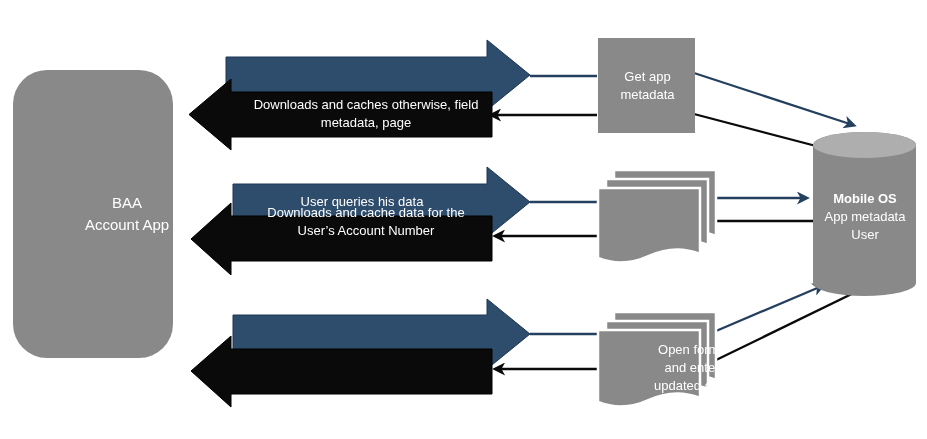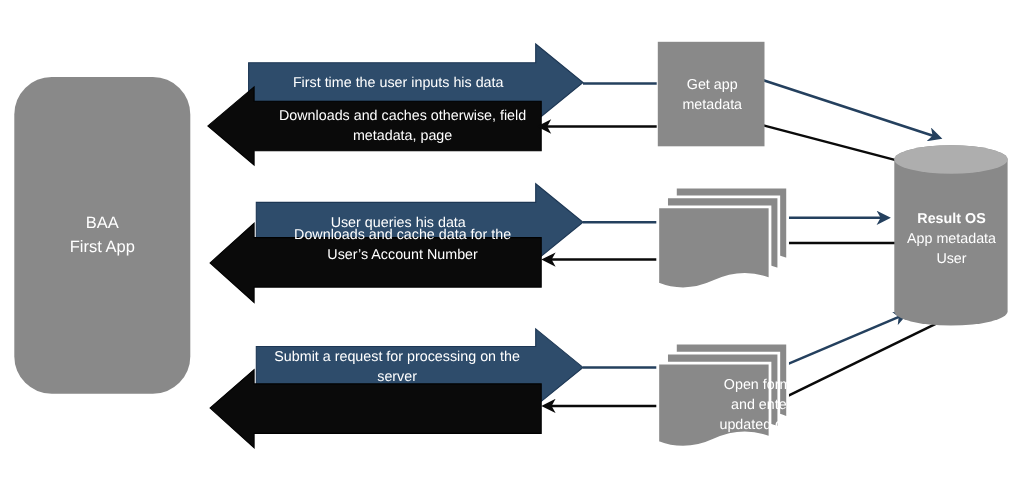--- a/index.html
+++ b/index.html
@@ -6,21 +6,21 @@
   .stage {
     position:relative; width:927px; height:439px; background:#ffffff;
     font-family:"Liberation Sans","DejaVu Sans",sans-serif; overflow:hidden;
   }
   .stage svg { position:absolute; left:0; top:0; }
   .lbl {
     position:absolute; display:flex; flex-direction:column;
     align-items:center; justify-content:center; text-align:center;
     color:#ffffff; font-size:13px; line-height:1.38; pointer-events:none;
   }
-  .lbl-app { font-size:15px; line-height:1.45; }
+  .lbl-app { font-size:15px; line-height:1.45;padding-left:34px; }
   .db-title { font-weight:700; }
   .arrow-blue { stroke:#1d3754; stroke-width:1px; }
   .arrow-black { stroke:#000000; stroke-width:1px; }
   .doc { stroke:#ffffff; stroke-width:2.5px; }
   .conn { fill:none; stroke-width:2.3px; }
 </style>
 </head>
 <body>
 
 <div class="stage">
@@ -76,32 +76,30 @@
     </g>
 
     <g>
       <path d="M813,145 A51.5,13 0 0 1 916,145 L916,283 A51.5,13 0 0 1 813,283 Z" fill="#898989"></path>
       <ellipse cx="864.5" cy="145" rx="51.5" ry="13" fill="#aeaeae"></ellipse>
     </g>
   </svg>
 
   <div class="lbl lbl-app" style="left:13px; top:70px; width:160px; height:288px;">
     <span>BAA</span>
-    <span>First App</span>
+    <span>Account App</span>
   </div>
 
-  <div class="lbl" style="left:236px; top:56px; width:252px; height:38px;">First time the user inputs his data</div>
   <div class="lbl" style="left:250px; top:91px; width:232px; height:46px;">Downloads and caches otherwise, field metadata, page</div>
   <div class="lbl" style="left:599px; top:38px; width:97px; height:95px;">Get app metadata</div>
 
   <div class="lbl" style="left:236px; top:184px; width:252px; height:36px;text-align:right;">User queries his data</div>
   <div class="lbl" style="left:250px; top:198px; width:232px; height:48px;">Downloads and cache data for the User’s Account Number</div>
 
-  <div class="lbl" style="left:232px; top:311px; width:258px; height:44px;">Submit a request for processing on the server</div>
   <div class="lbl" style="left:604px; top:336px; width:88px; height:64px;margin-left:44px;">Open forms and enter updated data</div>
 
   <div class="lbl" style="left:813px; top:186px; width:104px; height:62px;">
-    <span class="db-title">Result OS</span>
+    <span class="db-title">Mobile OS</span>
     <span>App metadata</span>
     <span>User</span>
   </div>
 
 </div>
 
 </body></html>

